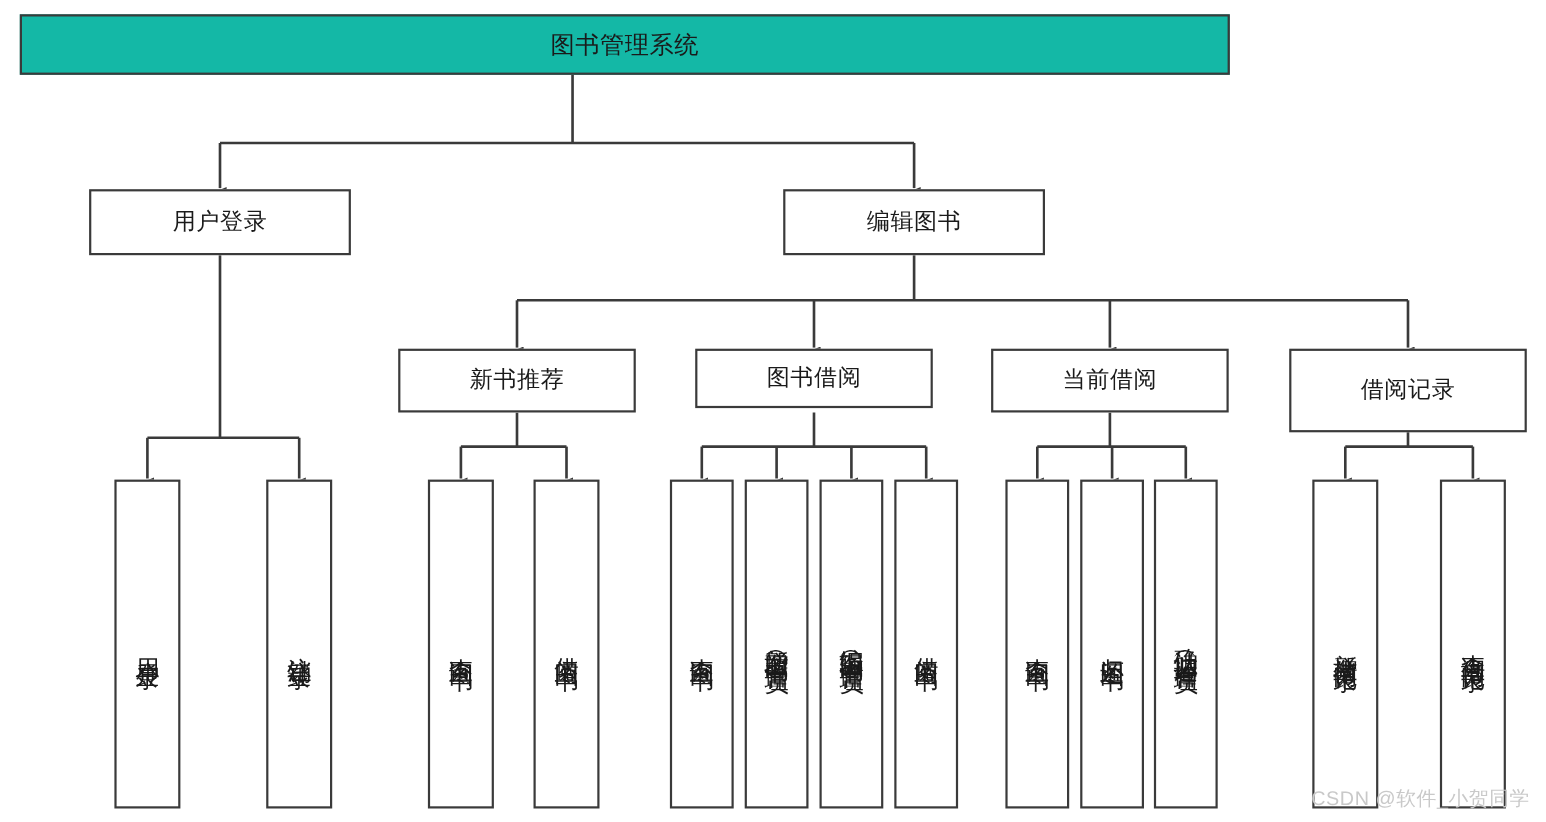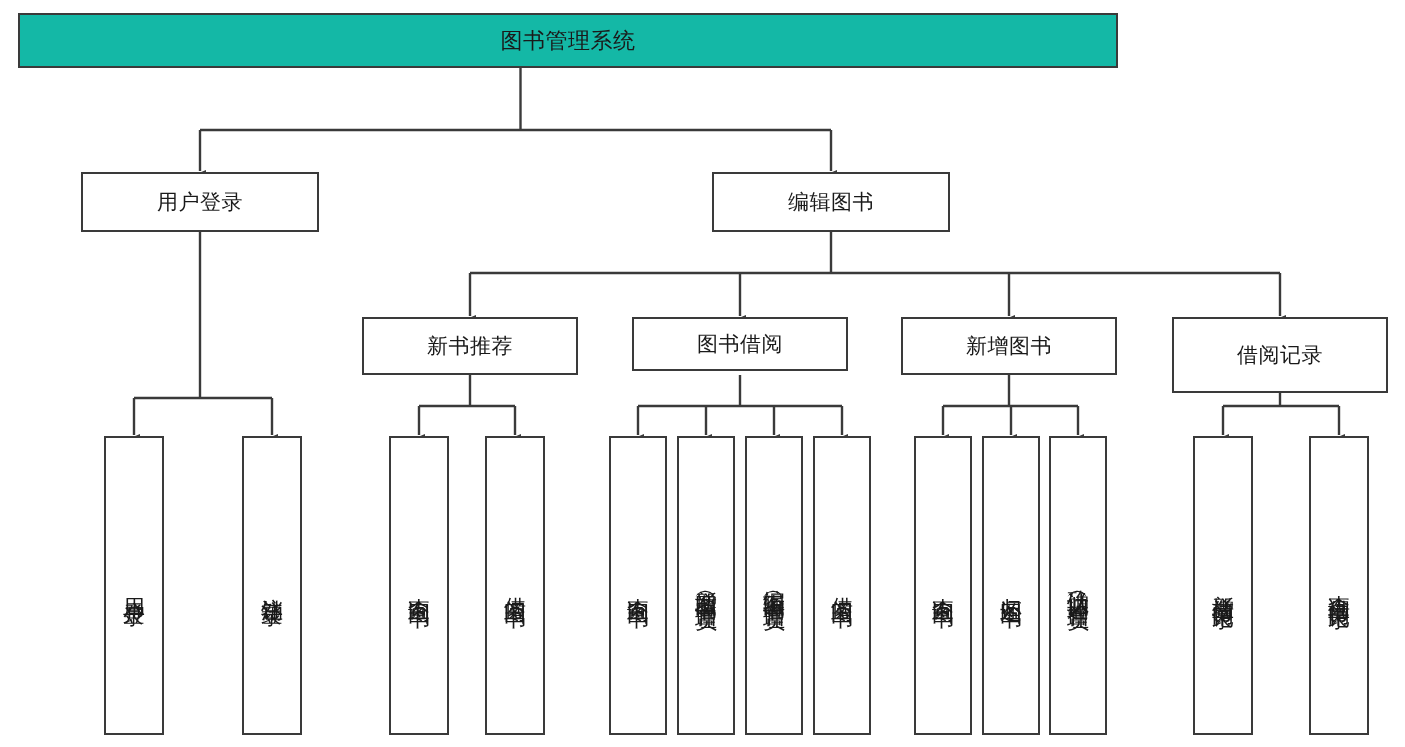--- a/index.html
+++ b/index.html
@@ -122,21 +122,21 @@
       <div class="node vertical" style="left: 242px; top: 436px; width: 60px; height: 299px; border-color: rgb(58, 58, 58); background: rgb(255, 255, 255);">
         <span class="label" style="color: rgb(26, 26, 26);">注销登录</span>
       </div>
       <div class="node" style="left: 362px; top: 317px; width: 216px; height: 58px; border-color: rgb(58, 58, 58); background: rgb(255, 255, 255);">
         <span class="label" style="color: rgb(26, 26, 26);">新书推荐</span>
       </div>
       <div class="node" style="left: 632px; top: 317px; width: 216px; height: 54px; border-color: rgb(58, 58, 58); background: rgb(255, 255, 255);">
         <span class="label" style="color: rgb(26, 26, 26);">图书借阅</span>
       </div>
       <div class="node" style="left: 901px; top: 317px; width: 216px; height: 58px; border-color: rgb(58, 58, 58); background: rgb(255, 255, 255);">
-        <span class="label" style="color: rgb(26, 26, 26);">新增图书</span>
+        <span class="label" style="color: rgb(26, 26, 26);">当前借阅</span>
       </div>
       <div class="node" style="left: 1172px; top: 317px; width: 216px; height: 76px; border-color: rgb(58, 58, 58); background: rgb(255, 255, 255);">
         <span class="label" style="color: rgb(26, 26, 26);">借阅记录</span>
       </div>
       <div class="node vertical" style="left: 389px; top: 436px; width: 60px; height: 299px; border-color: rgb(58, 58, 58); background: rgb(255, 255, 255);">
         <span class="label" style="color: rgb(26, 26, 26);">查询图书</span>
       </div>
       <div class="node vertical" style="left: 485px; top: 436px; width: 60px; height: 299px; border-color: rgb(58, 58, 58); background: rgb(255, 255, 255);">
         <span class="label" style="color: rgb(26, 26, 26);">借阅图书</span>
       </div>
@@ -162,13 +162,14 @@
         <span class="label" style="color: rgb(26, 26, 26);">确认归还（管理员）</span>
       </div>
       <div class="node vertical" style="left: 1193px; top: 436px; width: 60px; height: 299px; border-color: rgb(58, 58, 58); background: rgb(255, 255, 255);">
         <span class="label" style="color: rgb(26, 26, 26);">新增借阅记录</span>
       </div>
       <div class="node vertical" style="left: 1309px; top: 436px; width: 60px; height: 299px; border-color: rgb(58, 58, 58); background: rgb(255, 255, 255);">
         <span class="label" style="color: rgb(26, 26, 26);">查询借阅记录</span>
       </div>
     </div>
 
+  <div class="watermark" style="left:1192px; top:714px;">CSDN @软件_小贺同学</div>
 </div>
 
 </body></html>

